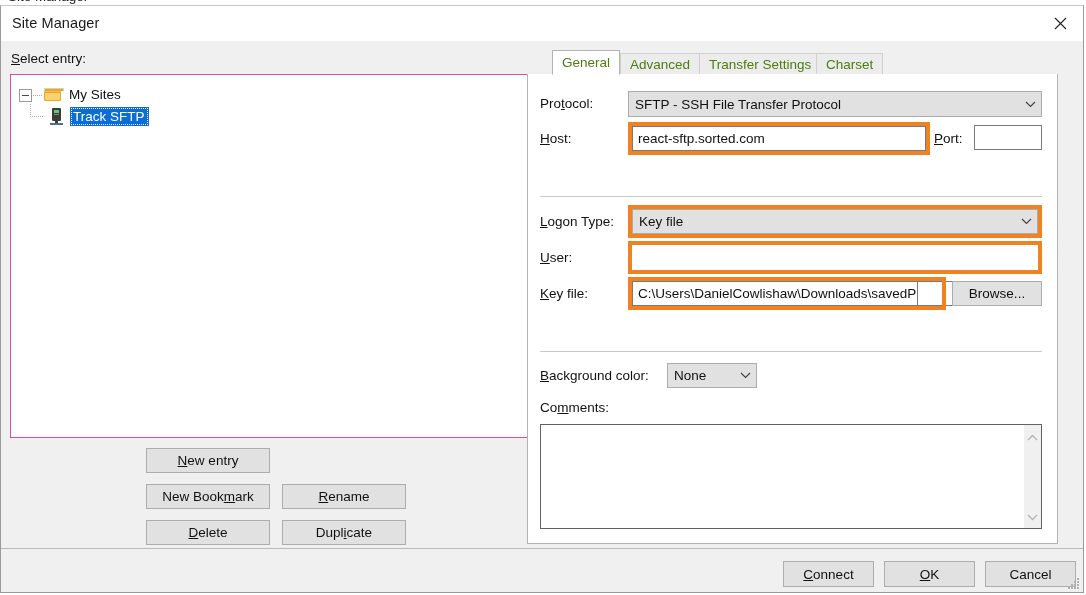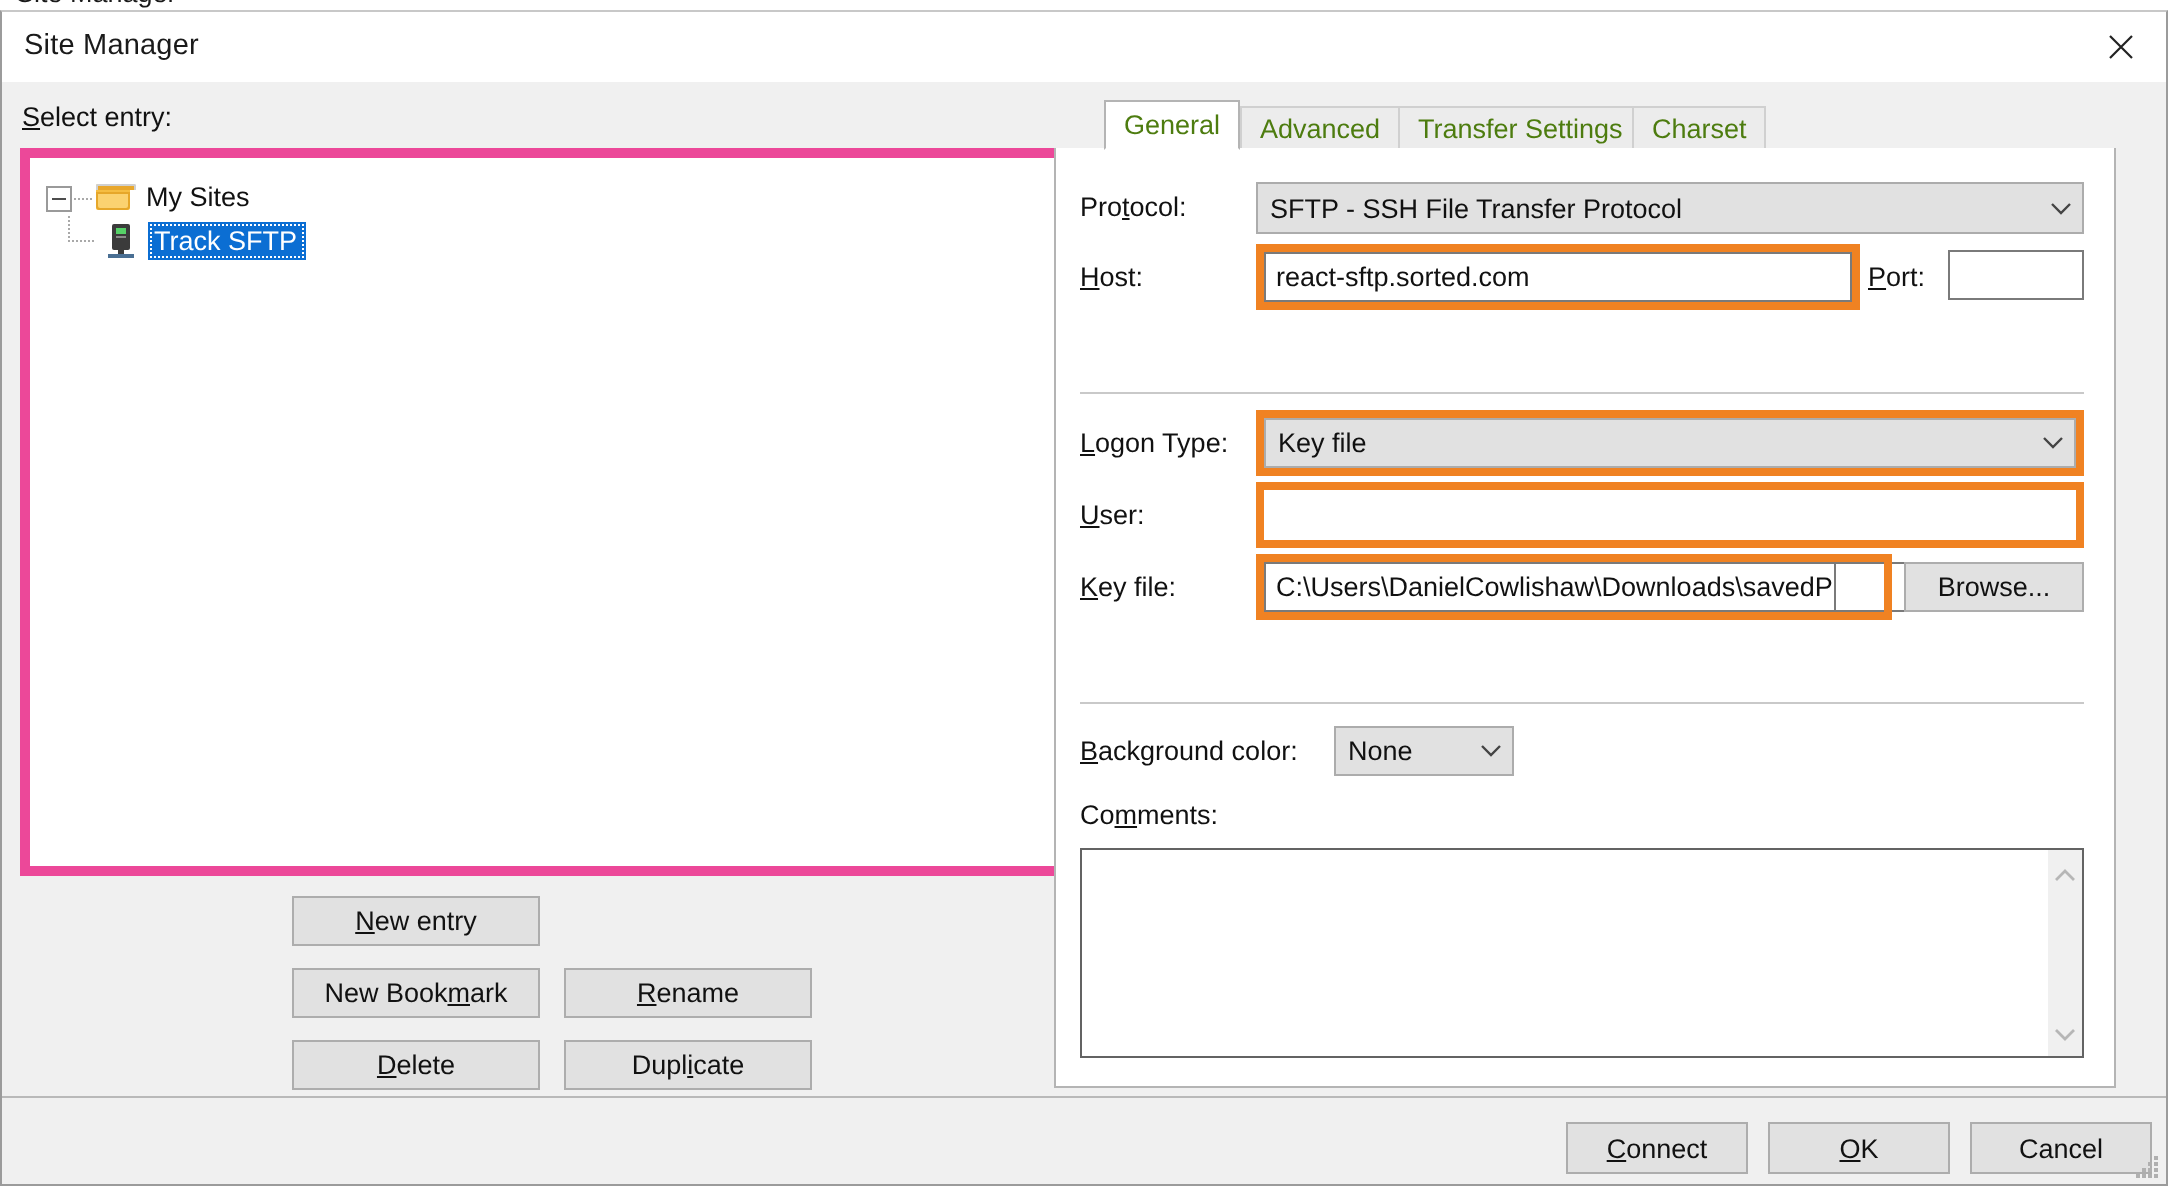--- a/index.html
+++ b/index.html
@@ -78,21 +78,21 @@
     font-size: 13.5px;
     color: #111;
   }
   .mn { text-decoration: underline; text-underline-offset: 1px; }
 
   .tree-box {
     position: absolute;
     left: 9px; top: 68px;
     width: 531px; height: 364px;
     background: #ffffff;
-    border: 5px solid #ec4899;
+    border: 1px solid #ec4899;
     box-sizing: border-box;
     overflow: hidden;
   }
   .tree-row {
     position: absolute;
     display: flex;
     align-items: center;
     height: 20px;
     white-space: nowrap;
   }

